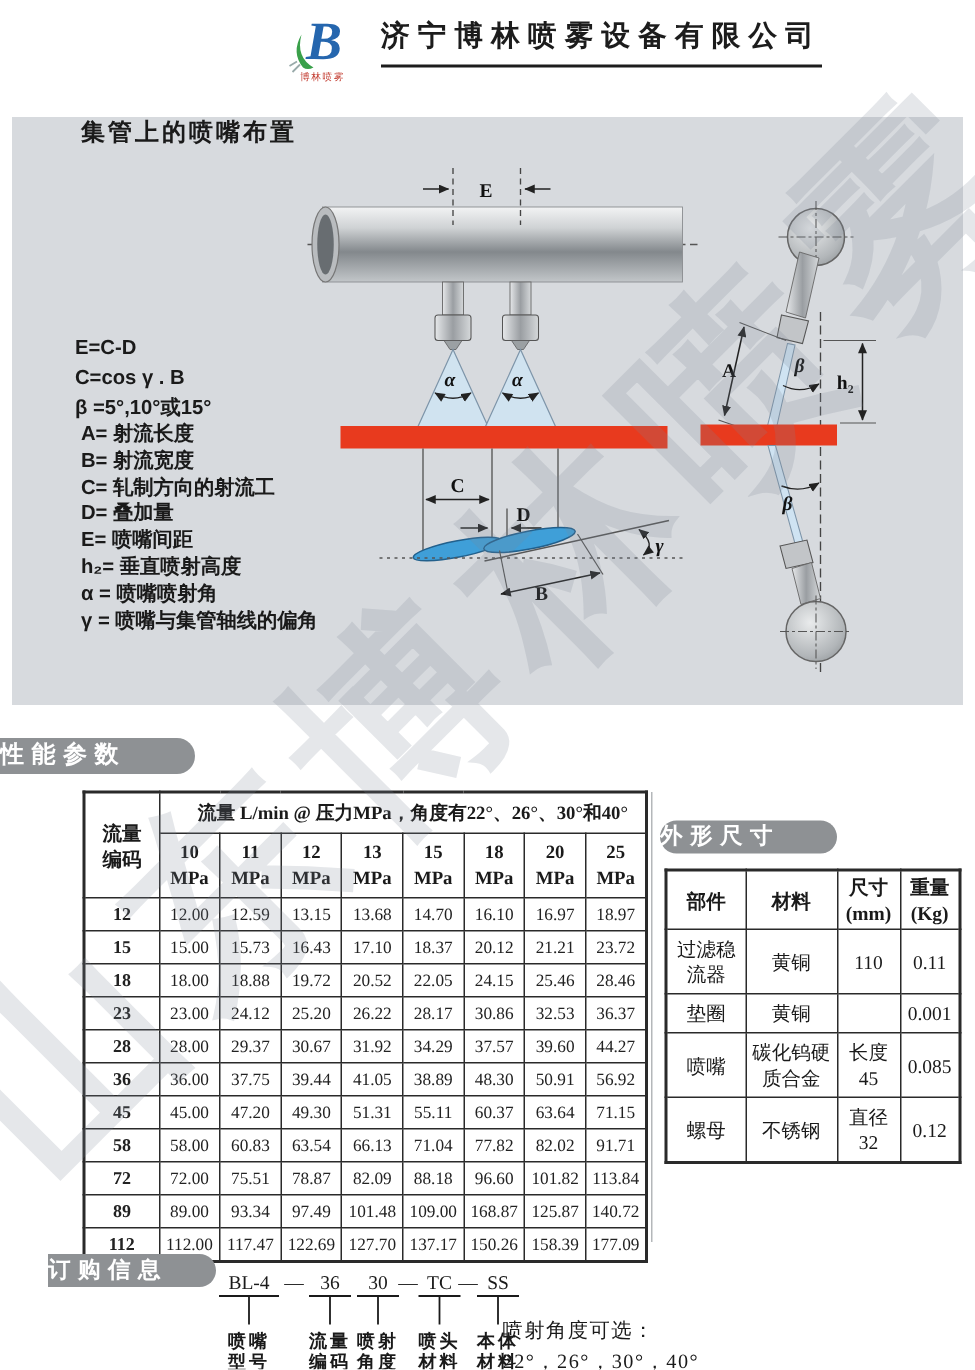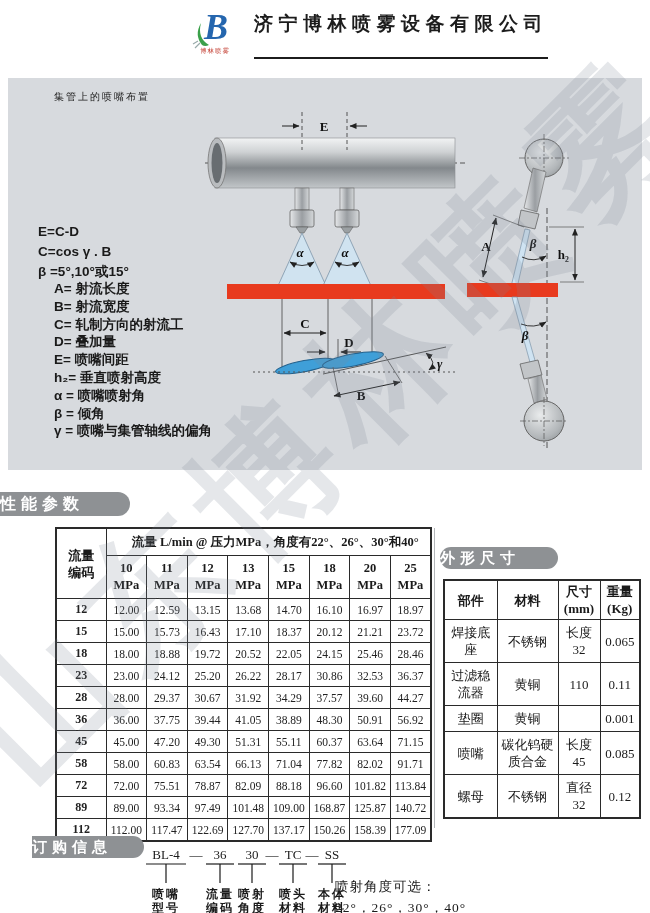--- a/index.html
+++ b/index.html
@@ -4,28 +4,28 @@
 <style>
   html,body{margin:0;padding:0;}
   body{width:650px;height:913px;overflow:hidden;background:#fff;
        font-family:"Liberation Sans","DejaVu Sans",sans-serif;color:#1a1a1a;}
   .page{position:relative;width:650px;height:913px;background:#fff;}
 
   
   .logo{position:absolute;left:192px;top:5px;width:56px;height:50px;}
   .company{position:absolute;left:254px;top:11px;}
   .company-cn{font-size:19px;font-weight:bold;letter-spacing:5.5px;color:#1c1c1c;
-              padding-bottom:20px;border-bottom:2px solid #1c1c1c;display:inline-block;white-space:nowrap;}
+              padding-bottom:6px;border-bottom:2px solid #1c1c1c;display:inline-block;white-space:nowrap;}
   .company-en{margin-top:3px;font-family:"Liberation Serif","DejaVu Serif",serif;
               font-size:13px;font-weight:bold;letter-spacing:.5px;color:#222;white-space:nowrap;}
 
   
   .panel{position:absolute;left:8px;top:78px;width:634px;height:392px;background:#d7dade;}
-  .dtitle{position:absolute;left:46px;top:12px;font-size:10px;font-weight:normal;letter-spacing:2px;}
-  .formulas{position:absolute;left:30px;top:144px;font-size:13.5px;font-weight:600;line-height:20px;}
+  .dtitle{position:absolute;left:46px;top:0;font-size:16px;font-weight:bold;letter-spacing:2px;}
+  .formulas{position:absolute;left:42px;top:144px;font-size:13.5px;font-weight:600;line-height:20px;}
   .legend{position:absolute;left:46px;top:202px;font-size:13.5px;font-weight:600;line-height:17.8px;}
   .dsvg{position:absolute;left:195px;top:20px;}
   .dsvg text{font-family:"Liberation Serif","DejaVu Serif",serif;font-weight:bold;font-size:13px;fill:#111;}
   .greek{font-style:italic;font-size:12px;}
 
   
   .tab{position:absolute;background:#8e9194;color:#fff;font-weight:bold;text-align:left;
        letter-spacing:5px;z-index:5;}
   .tab-perf{left:0;top:492px;width:130px;height:24px;line-height:24px;font-size:16px;
             border-radius:0 14px 14px 0;}
@@ -87,21 +87,20 @@
         <div>β =5°,10°或15°</div>
       </div>
     <div class="legend">
         <div>A= 射流长度</div>
         <div>B= 射流宽度</div>
         <div>C= 轧制方向的射流工</div>
         <div>D= 叠加量</div>
         <div>E= 喷嘴间距</div>
         <div>h₂= 垂直喷射高度</div>
         <div>α = 喷嘴喷射角</div>
-        <div>β = 倾角</div>
         <div>γ = 喷嘴与集管轴线的偏角</div>
       </div>
 
     <svg class="dsvg" width="436" height="372" viewBox="0 0 436 372">
       <defs>
         <linearGradient id="pipeGrad" x1="0" y1="0" x2="0" y2="1">
           <stop offset="0" stop-color="#f2f3f4"></stop>
             <stop offset="0.28" stop-color="#cfd2d4"></stop>
           <stop offset="0.6" stop-color="#83888c"></stop>
             <stop offset="1" stop-color="#c2c6c9"></stop>
@@ -413,27 +412,20 @@
         <tr id="dim-head">
           <th>部件</th>
           <th>材料</th>
           <th>尺寸
 (mm)</th>
           <th>重量
 (Kg)</th>
         </tr>
       </thead>
     <tbody id="dim-body">
-        <tr>
-          <td>焊接底座</td>
-          <td>不锈钢</td>
-          <td>长度
-32</td>
-          <td>0.065</td>
-        </tr>
         <tr>
           <td>过滤稳流器</td>
           <td>黄铜</td>
           <td>110</td>
           <td>0.11</td>
         </tr>
         <tr>
           <td>垫圈</td>
           <td>黄铜</td>
           <td></td>

